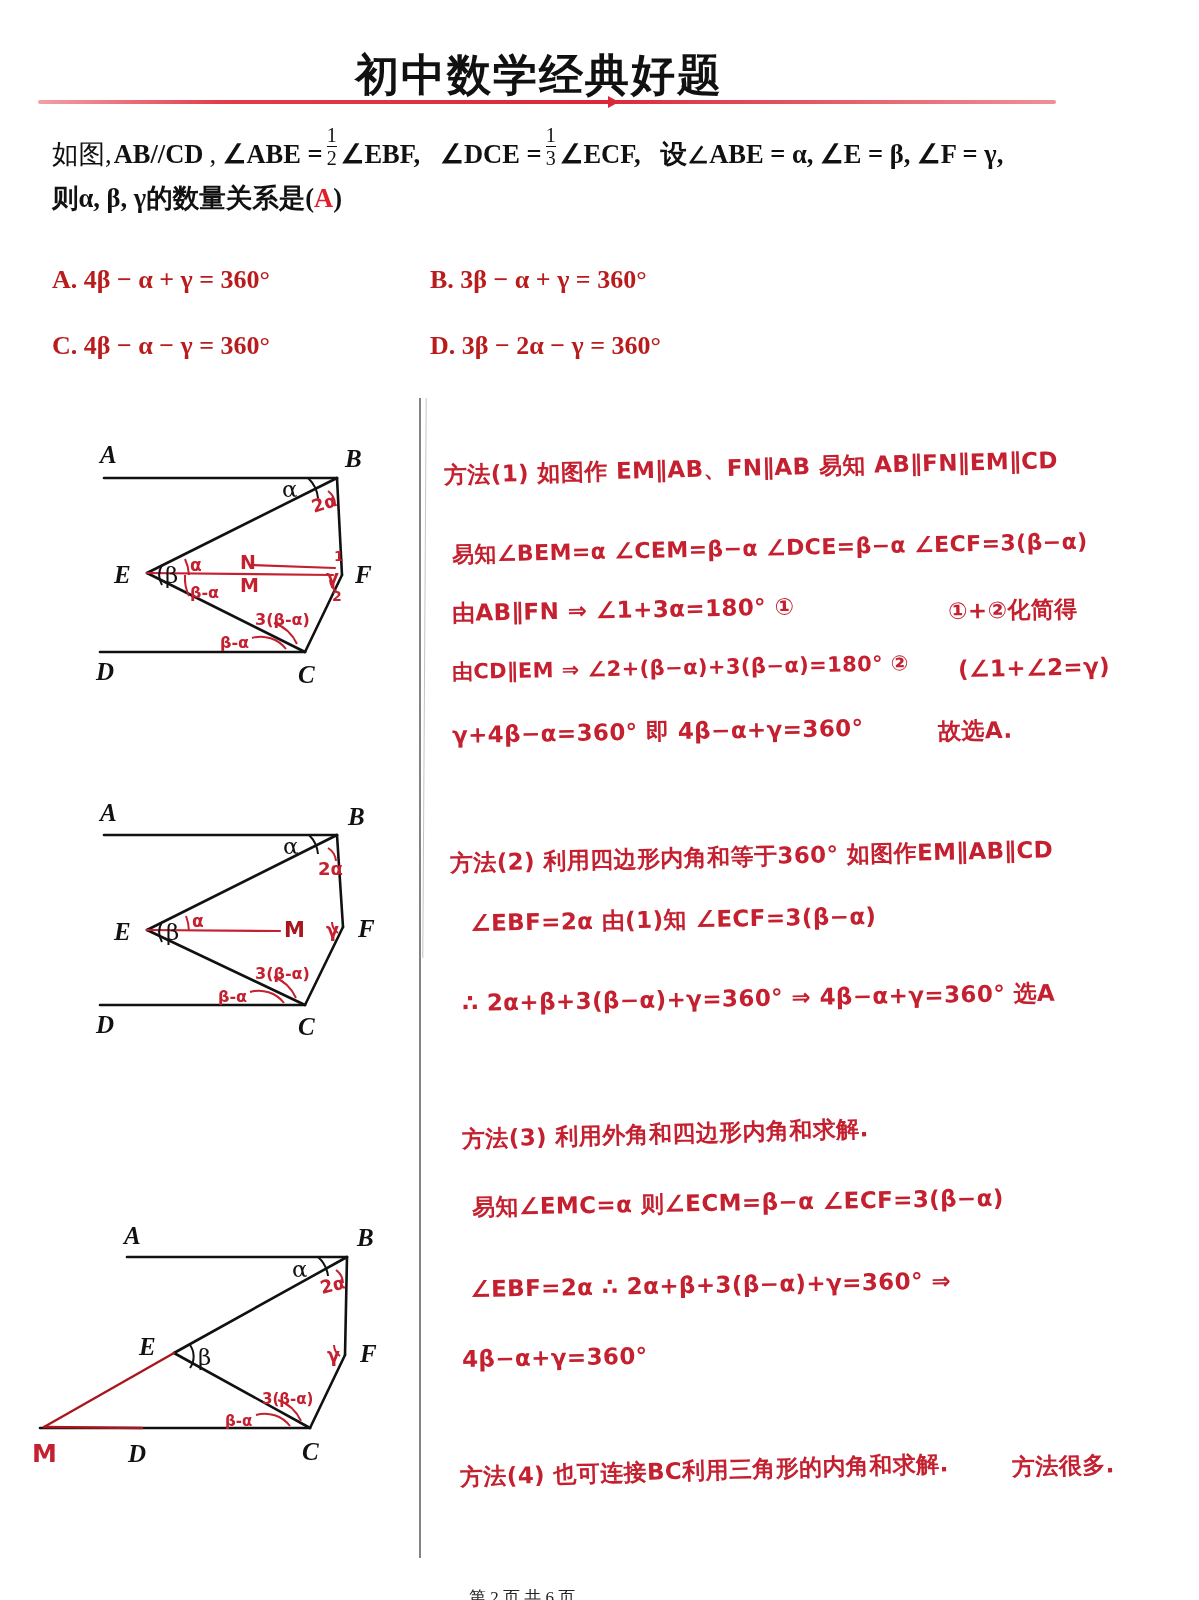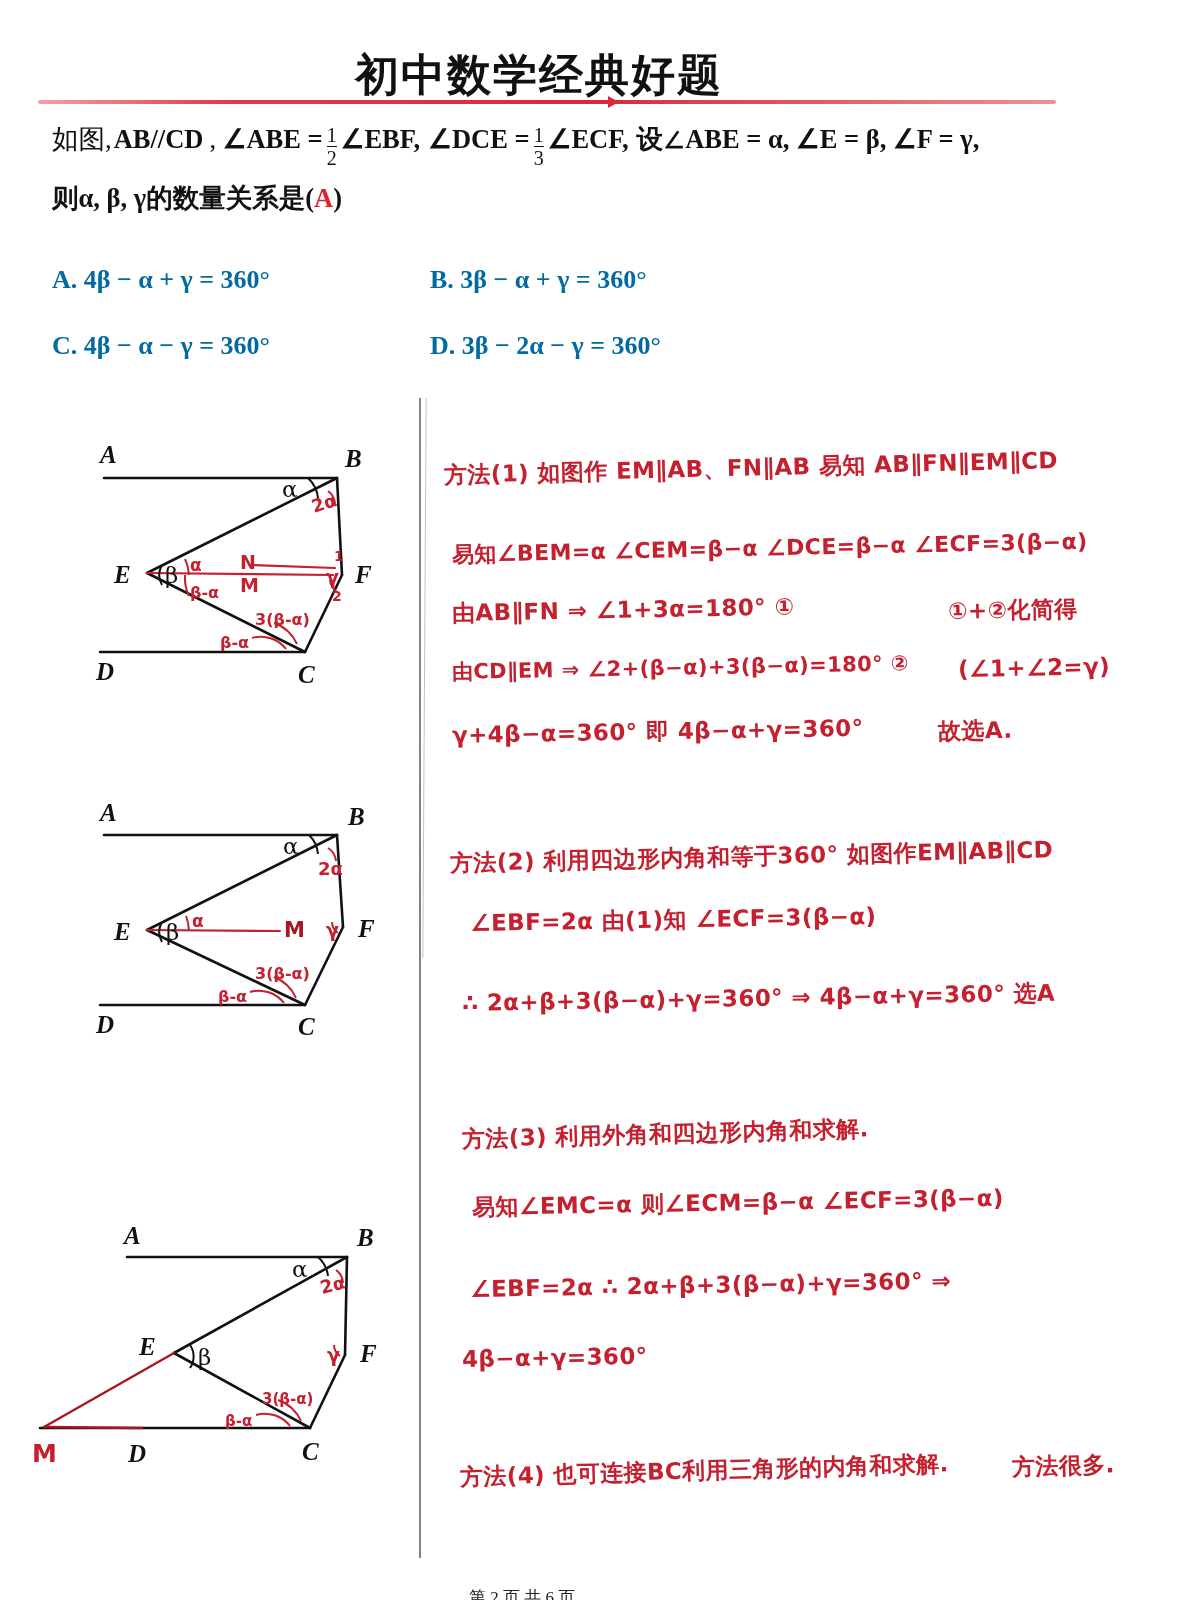--- a/index.html
+++ b/index.html
@@ -31,35 +31,35 @@
     border-top:6px solid transparent;border-bottom:6px solid transparent;
   }
 
   
   .stem{
     position:absolute;left:52px;top:126px;width:1110px;
     font-size:26.5px;color:#111;
     font-family:"Liberation Serif",serif;
     line-height:1.05;
   }
-  .stem .row1{display:flex;align-items:flex-start;flex-wrap:nowrap;white-space:nowrap;}
+  .stem .row1{display:flex;align-items:flex-end;flex-wrap:nowrap;white-space:nowrap;}
   .stem .row2{margin-top:16px;white-space:nowrap;}
   .it{font-weight:700;}
   .frac{
     display:inline-flex;flex-direction:column;align-items:center;
     vertical-align:middle;margin:0 4px;line-height:1;position:relative;top:-1px;
   }
   .frac .num{font-size:20px;padding-bottom:1px;}
   .frac .den{font-size:20px;padding-top:1px;border-top:1.6px solid #111;}
   .ans-letter{color:#e01f2d;font-weight:700;font-family:"Liberation Serif",serif;}
 
   
   .options{position:absolute;left:52px;top:265px;width:760px;}
   .opt-row{display:flex;margin-bottom:36px;}
-  .opt{font-size:26px;font-weight:700;color:#0369a1;white-space:nowrap;}
+  .opt{font-size:26px;font-weight:700;color:#b91c1c;white-space:nowrap;}
   .opt.first{width:378px;}
 
   
   .divider{
     position:absolute;left:419px;top:398px;width:2px;height:1160px;
     background:#5a5a5a;opacity:.75;
   }
   .divider2{
     position:absolute;left:424px;top:398px;width:1px;height:560px;
     background:#8a8a8a;opacity:.5;transform:rotate(0.35deg);
@@ -101,27 +101,27 @@
     <div class="row1">
       <span>如图,</span>
       <span class="it" style="margin:0 6px 0 2px;">AB//CD</span>
       <span>,&nbsp;</span>
       <span class="it">∠ABE =</span>
       <span class="frac">
         <span class="num">1</span>
         <span class="den">2</span>
       </span>
       <span class="it">∠EBF,</span>
-      <span class="it" style="margin-left:8px;">∠DCE =</span>
+      <span class="it" style="margin-left:20px;">∠DCE =</span>
       <span class="frac">
         <span class="num">1</span>
         <span class="den">3</span>
       </span>
       <span class="it">∠ECF,</span>
-      <span class="it" style="margin-left:8px;">设∠ABE = α, ∠E = β, ∠F = γ,</span>
+      <span class="it" style="margin-left:20px;">设∠ABE = α, ∠E = β, ∠F = γ,</span>
     </div>
     <div class="row2">
       <span class="it">则α, β, γ的数量关系是(</span><span class="ans-letter">A</span><span class="it">)</span>
     </div>
   </div>
 
   <div class="options">
     <div class="opt-row">
       <div class="opt first">
         <span>A.</span>

